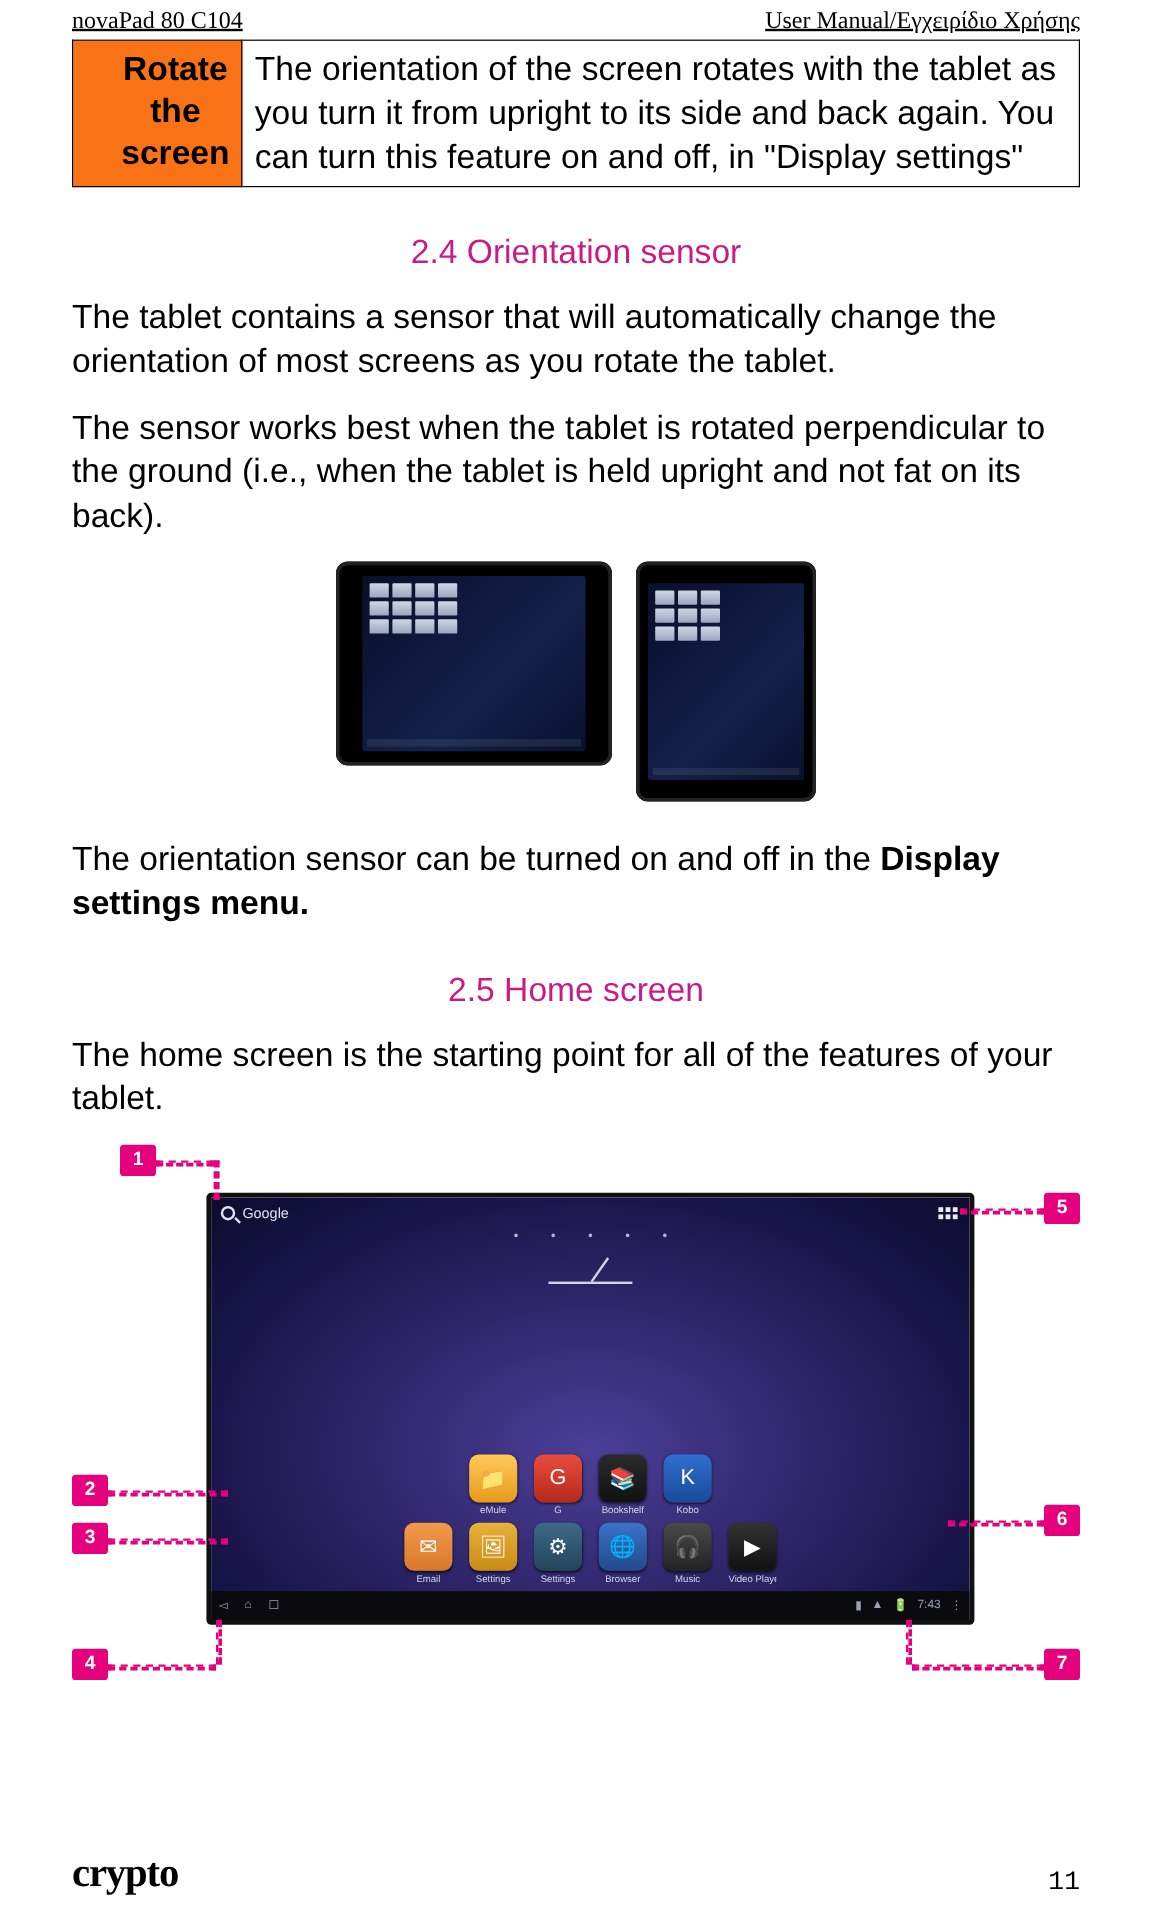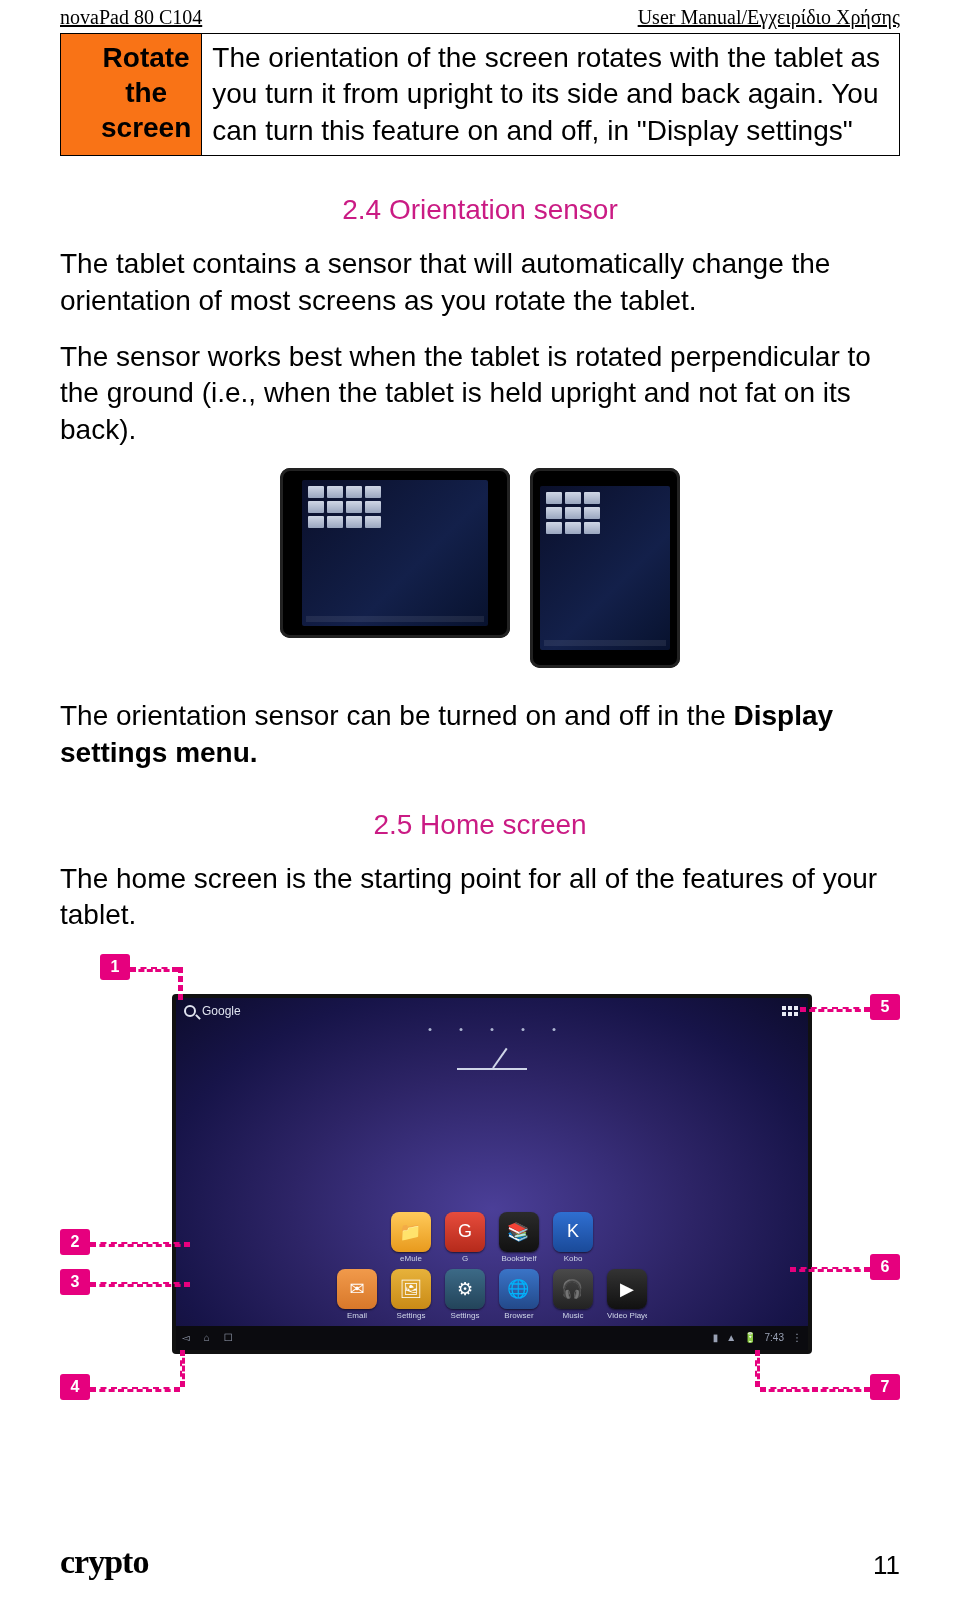--- a/index.html
+++ b/index.html
@@ -41,21 +41,21 @@
   .ic.music{background:linear-gradient(#4a4a4a,#222);} .ic.play{background:linear-gradient(#333,#111);}
   .ic-label{font-size:8px;color:#cfd6e8;text-align:center;display:block;width:40px;white-space:nowrap;overflow:hidden;}
   .col{display:flex;flex-direction:column;align-items:center;gap:2px;}
   .navbar { position: absolute; bottom: 0; left: 0; right: 0; height: 24px; background: #0b0b0f; display: flex; align-items: center; padding: 0 6px; justify-content: space-between; color:#9aa2b5; font-size:10px;}
   .nav-left{display:flex;gap:14px;}
   .nav-right{display:flex;gap:8px;align-items:center;}
   .callout { position: absolute; background: #e6007e; color: #fff; font-weight: bold; width: 30px; height: 26px; border-radius: 3px; display: flex; align-items: center; justify-content: center; font-size: 16px; }
   .line { position: absolute; border-color: #e6007e; border-style: dashed; }
   .footer { position: absolute; bottom: 20px; left: 60px; right: 60px; display: flex; justify-content: space-between; align-items: flex-end; }
   .brand { font-family: "Times New Roman", serif; font-size: 34px; font-weight: bold; letter-spacing: -1px; }
-  .pg { font-family: Liberation Sans, sans-serif; font-size: 26px; }
+  .pg { font-family: Liberation Mono, monospace; font-size: 22px; }
 </style>
 </head>
 <body>
 
 <div class="page">
 
   <div class="hdr">
     <span>novaPad 80 C104</span>
     <span>User Manual/Εγχειρίδιο Χρήσης</span>
   </div>

